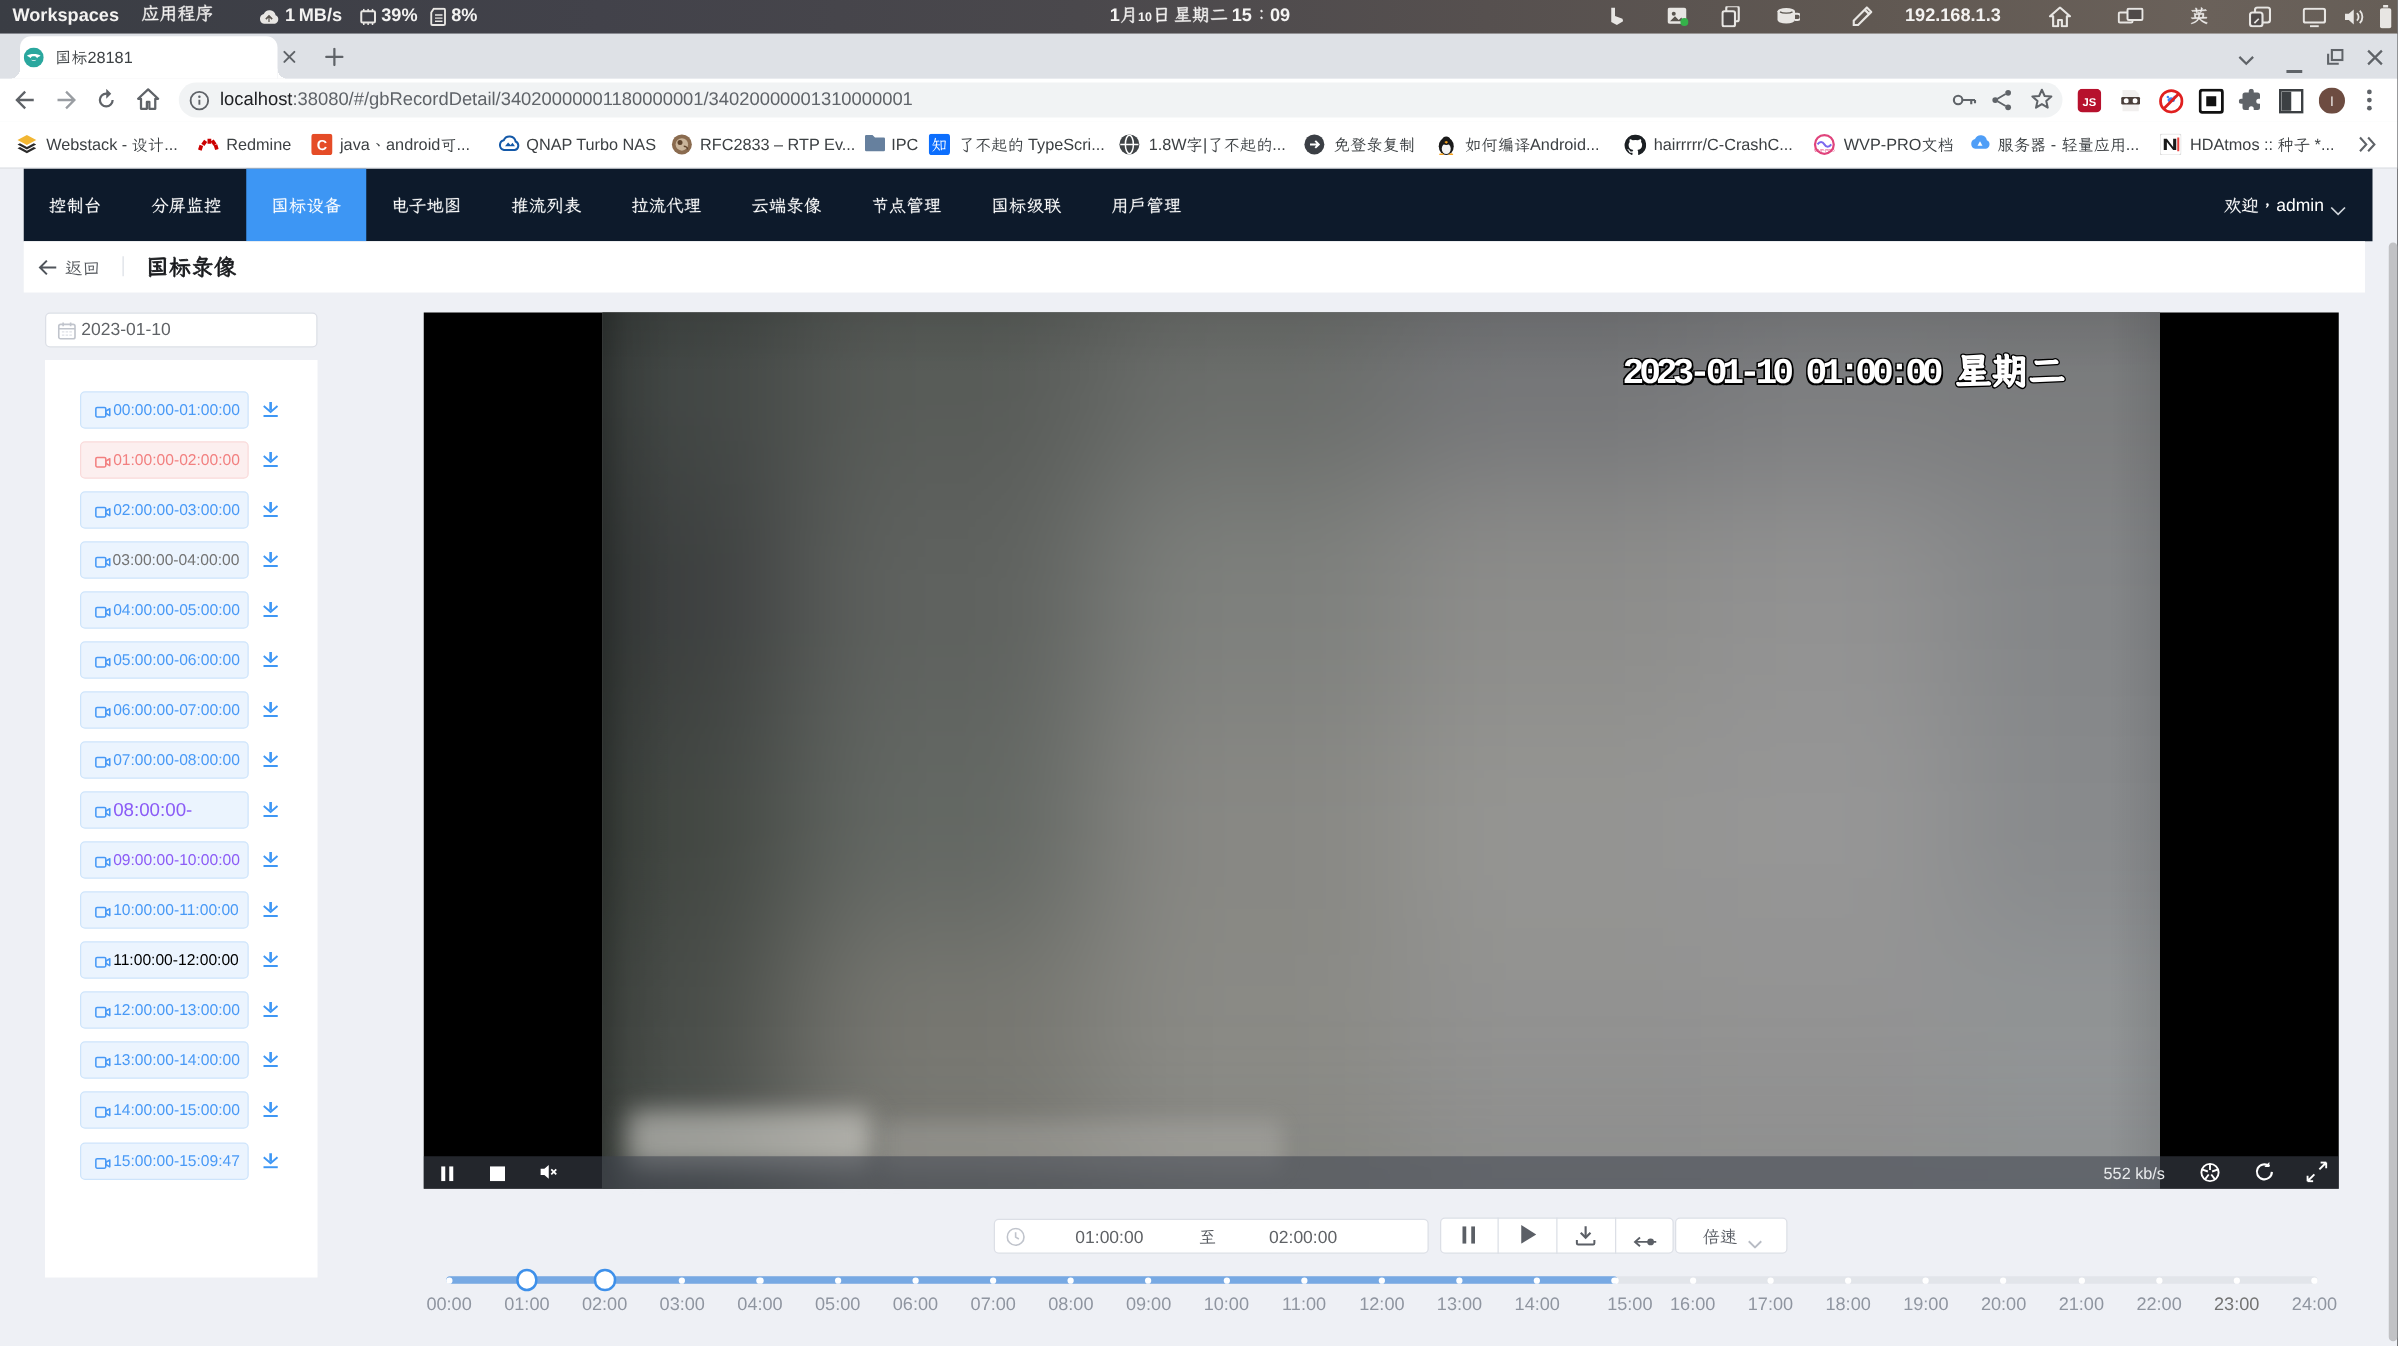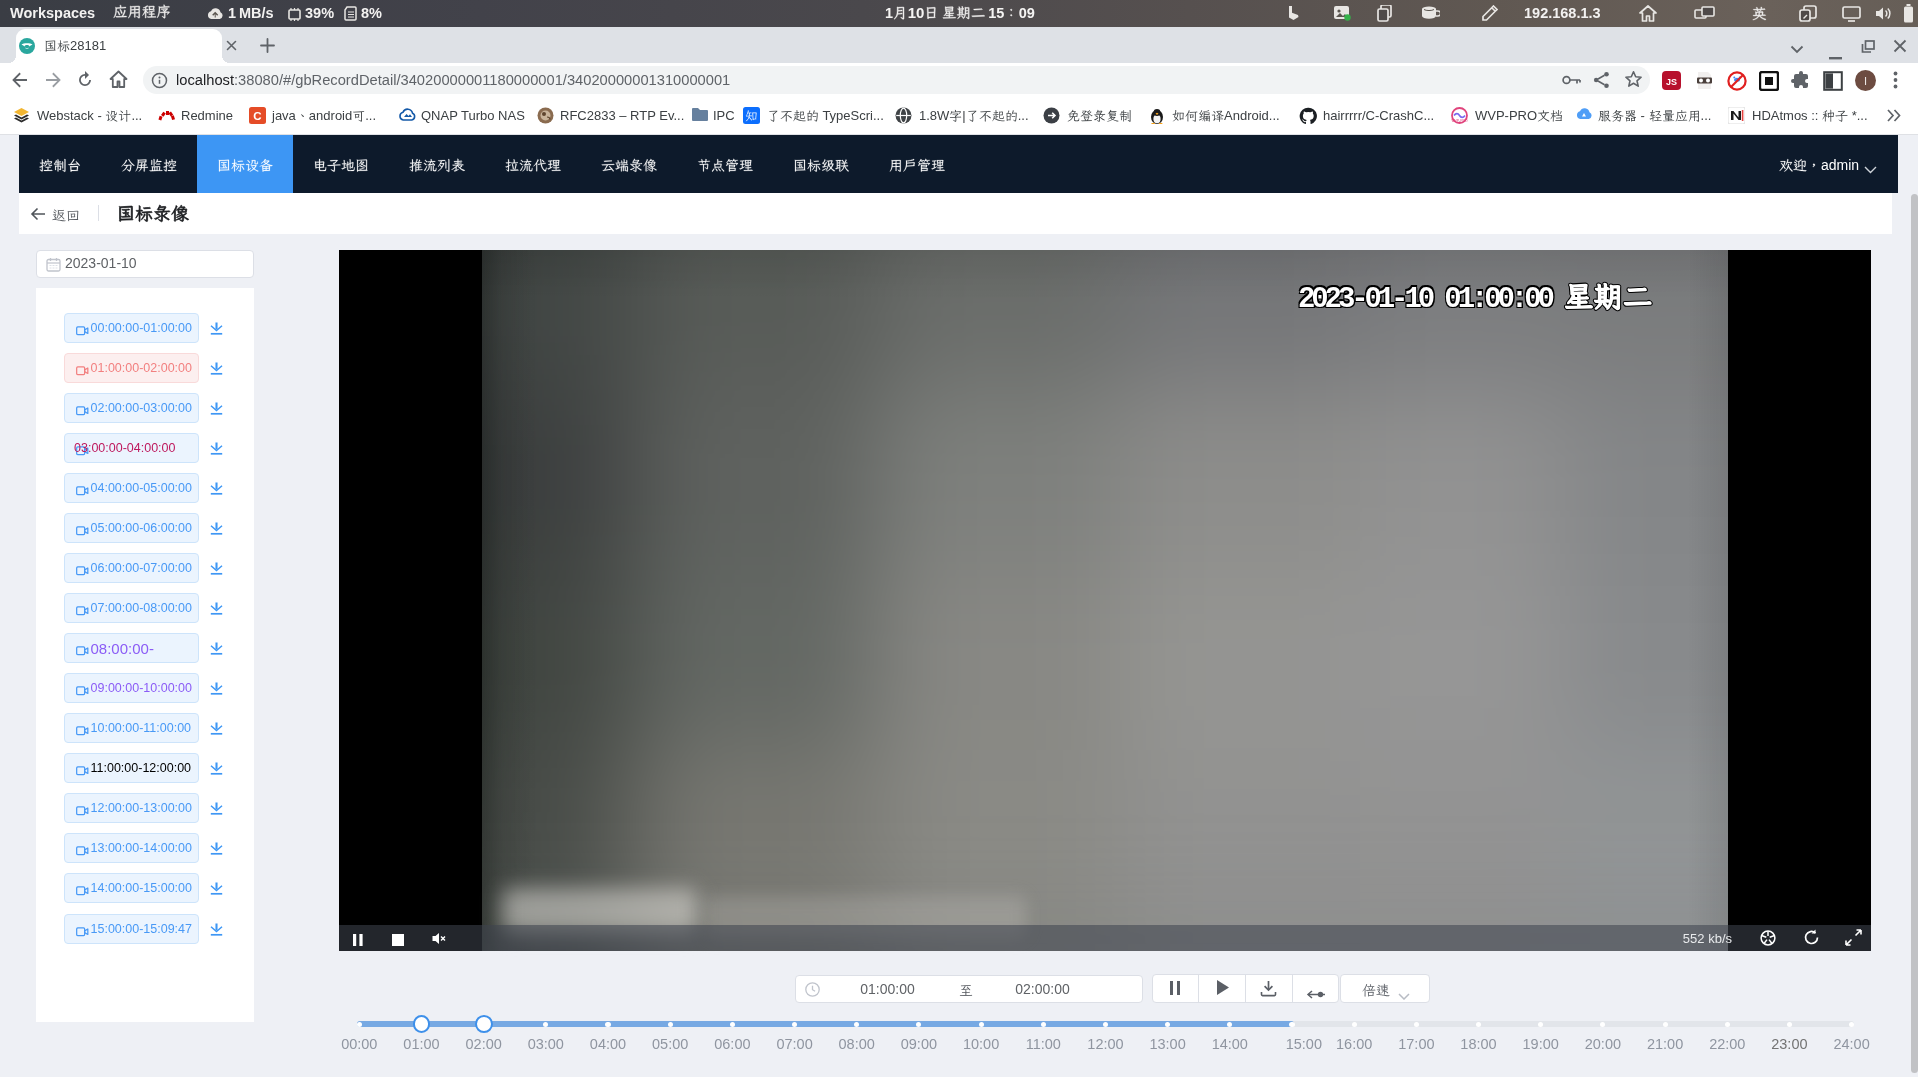--- a/index.html
+++ b/index.html
@@ -105,21 +105,21 @@
 <div style="position:absolute;left:305px;top:0;height:27px;line-height:27px;color:#f3f2f1;font-size:14.5px;font-weight:bold">39%</div>
 <div style="position:absolute;left:344px;top:6px;width:14px;height:15px"><svg width="14" height="15" viewBox="0 0 14 15">
       <path d="M3 1h8a1 1 0 0 1 1 1v11a1 1 0 0 1-1 1H2a1 1 0 0 1-1-1V4z" fill="none" stroke="#e8e6e3" stroke-width="1.5"></path>
       <path d="M4 6h6M4 8.5h6M4 11h6" stroke="#e8e6e3" stroke-width="1.1"></path>
     </svg></div>
 <div style="position:absolute;left:361px;top:0;height:27px;line-height:27px;color:#f3f2f1;font-size:14.5px;font-weight:bold">8%</div>
 <div style="position:absolute;left:880px;top:0;width:160px;height:27px;line-height:25px;text-align:center;white-space:nowrap"><span style="font-size:14.5px;font-weight:bold;color:#f5f4f3">1</span><svg style="width:14.5px;height:14.5px;vertical-align:-1.89px;overflow:visible" viewBox="0 -880 1000 1000" fill="#f5f4f3" stroke="#f5f4f3" stroke-width="30" paint-order="stroke" stroke-linejoin="round">
       <g transform="scale(1,-1)">
         <use href="#u6708" x="0"></use>
       </g>
-    </svg><span style="font-size:15px;font-weight:bold;color:#f5f4f3">10</span><svg style="width:14.5px;height:14.5px;vertical-align:-1.89px;overflow:visible" viewBox="0 -880 1000 1000" fill="#f5f4f3" stroke="#f5f4f3" stroke-width="30" paint-order="stroke" stroke-linejoin="round">
+    </svg><span style="font-size:10px;font-weight:bold;color:#f5f4f3">10</span><svg style="width:14.5px;height:14.5px;vertical-align:-1.89px;overflow:visible" viewBox="0 -880 1000 1000" fill="#f5f4f3" stroke="#f5f4f3" stroke-width="30" paint-order="stroke" stroke-linejoin="round">
       <g transform="scale(1,-1)">
         <use href="#u65e5" x="0"></use>
       </g>
     </svg><span style="font-size:14.5px;font-weight:bold;color:#f5f4f3"> </span><svg style="width:43.5px;height:14.5px;vertical-align:-1.89px;overflow:visible" viewBox="0 -880 3000 1000" fill="#f5f4f3" stroke="#f5f4f3" stroke-width="30" paint-order="stroke" stroke-linejoin="round">
       <g transform="scale(1,-1)">
         <use href="#u661f" x="0"></use>
         <use href="#u671f" x="1000"></use>
         <use href="#u4e8c" x="2000"></use>
       </g>
     </svg><span style="font-size:14.5px;font-weight:bold;color:#f5f4f3"> 15</span><svg style="width:14.5px;height:14.5px;vertical-align:-1.89px;overflow:visible" viewBox="0 -880 1000 1000" fill="#f5f4f3" stroke="#f5f4f3" stroke-width="30" paint-order="stroke" stroke-linejoin="round">
@@ -598,21 +598,21 @@
         <path d="M6.5 0.5v6.8" stroke-width="2.1"></path>
         <path d="M1 3.8l5.5 4.8L12 3.8" stroke-width="1.5"></path>
         <path d="M0.8 11.8h11.4" stroke-width="1.7"></path>
       </g>
     </svg></div>
 <div style="position:absolute;left:64.3px;top:432.8px;width:134.5px;height:30px;background:#ebf4fe;border:1px solid #cde4fb;border-radius:4px"></div>
 <div style="position:absolute;left:76px;top:442.3px"><svg width="12.5" height="11.5" viewBox="0 0 14 13">
       <rect x="0.7" y="2.2" width="9" height="8.6" rx="1.2" fill="none" stroke="#4899f6" stroke-width="1.4"></rect>
       <path d="M9.7 5.5L13.3 3.4v6.2L9.7 7.5z" fill="none" stroke="#4899f6" stroke-width="1.4" stroke-linejoin="round"></path>
     </svg></div>
-<div style="position:absolute;left:74px;top:432.8px;width:106px;height:30px;line-height:31px;font-size:12.5px;color:#be185d">03:00:00-04:00:00</div>
+<div style="position:absolute;left:90px;top:432.8px;width:106px;height:30px;line-height:31px;font-size:12.5px;color:#737373">03:00:00-04:00:00</div>
 <div style="position:absolute;left:210px;top:440.8px"><svg width="13" height="13" viewBox="0 0 13 13">
       <g stroke="#3e97f5" fill="none">
         <path d="M6.5 0.5v6.8" stroke-width="2.1"></path>
         <path d="M1 3.8l5.5 4.8L12 3.8" stroke-width="1.5"></path>
         <path d="M0.8 11.8h11.4" stroke-width="1.7"></path>
       </g>
     </svg></div>
 <div style="position:absolute;left:64.3px;top:472.8px;width:134.5px;height:30px;background:#ebf4fe;border:1px solid #cde4fb;border-radius:4px"></div>
 <div style="position:absolute;left:76px;top:482.3px"><svg width="12.5" height="11.5" viewBox="0 0 14 13">
       <rect x="0.7" y="2.2" width="9" height="8.6" rx="1.2" fill="none" stroke="#4899f6" stroke-width="1.4"></rect>

